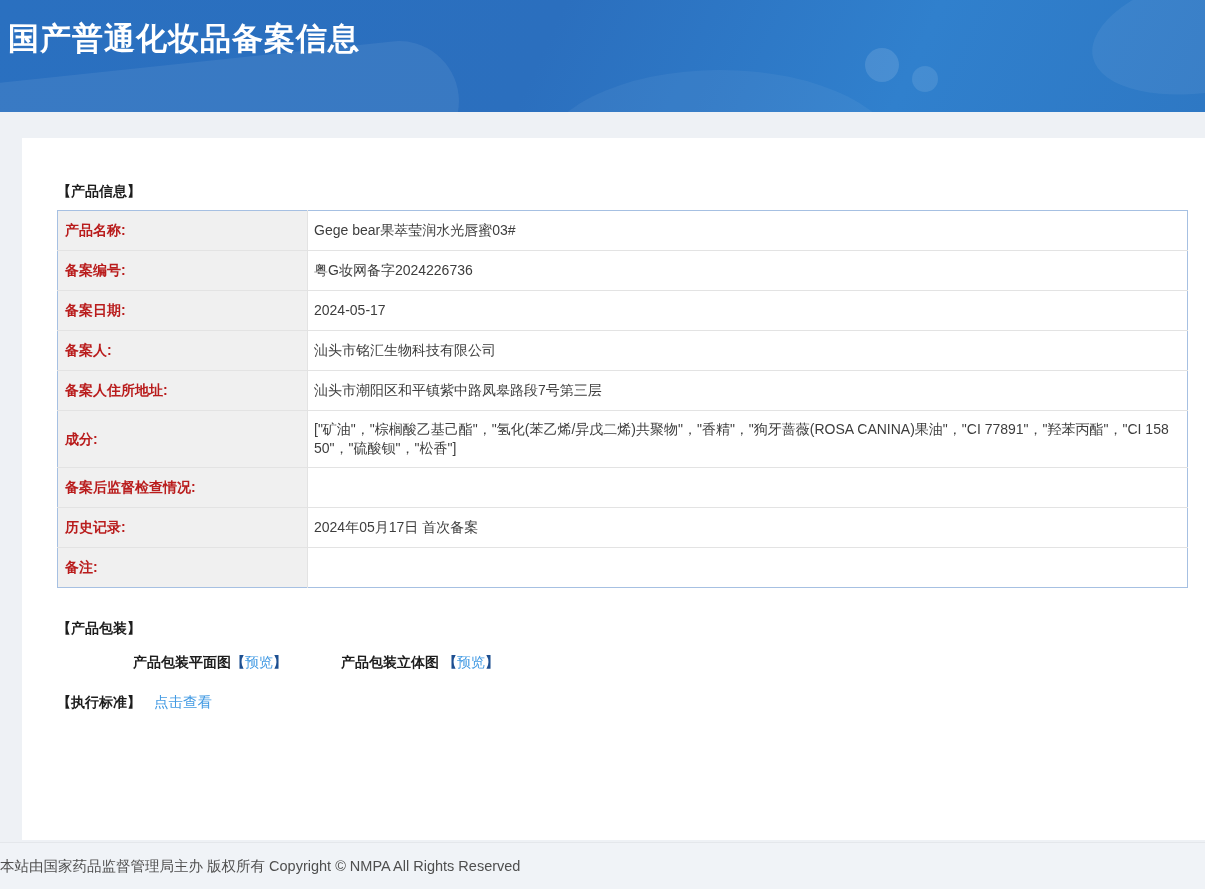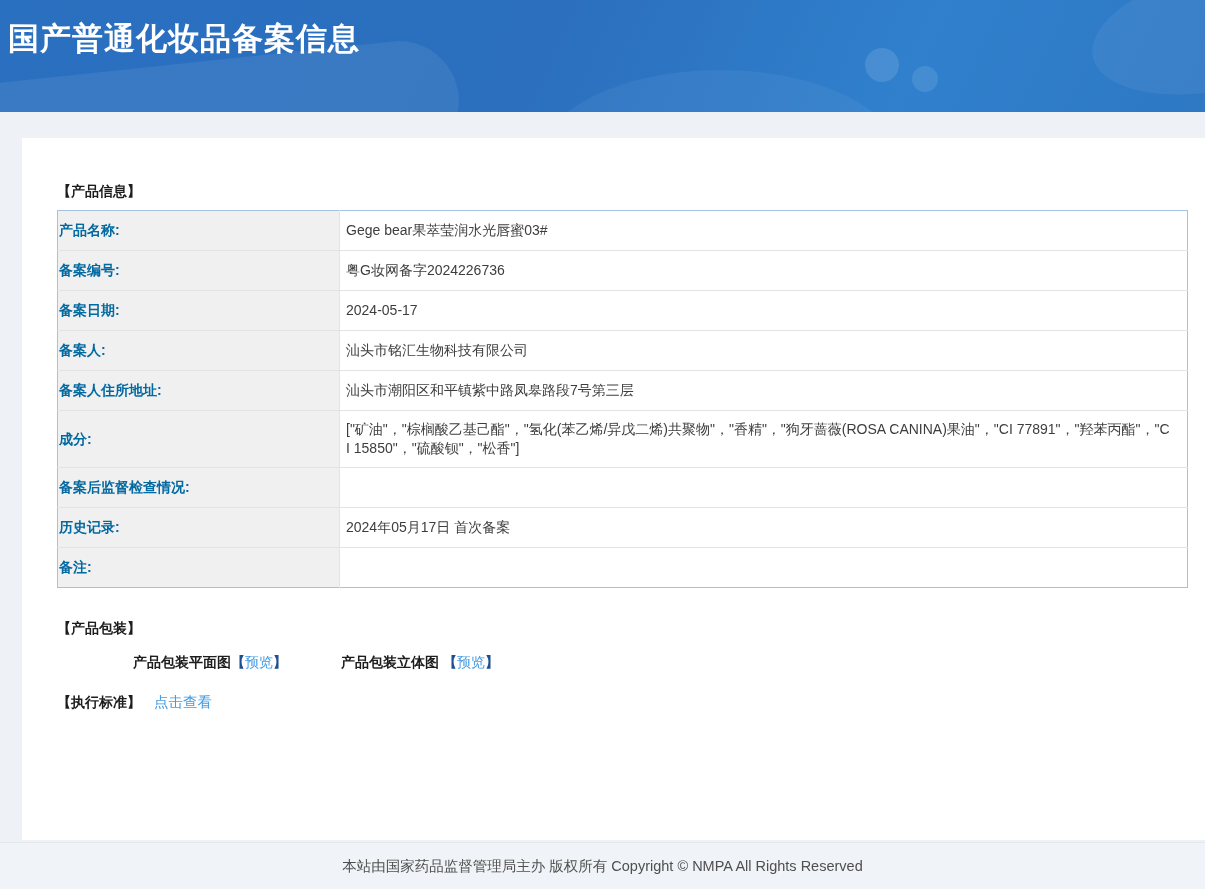--- a/index.html
+++ b/index.html
@@ -103,27 +103,27 @@
   }
 
   
   table.info {
     width: 100%;
     border-collapse: collapse;
     border: 1px solid #a6c0e2;
     table-layout: fixed;
   }
   table.info th {
-    width: 282px;
+    width: 250px;
     background: #f0f0f0;
     text-align: left;
     font-size: 14px;
     font-weight: bold;
-    color: #0369a1;
-    padding: 10px 10px 10px 1px;
+    color: #b91c1c;
+    padding: 10px 10px 10px 7px;
     border-right: 1px solid #e3e3e3;
     border-bottom: 1px solid #e3e3e3;
     vertical-align: middle;
     line-height: 19px;
   }
   table.info td {
     font-size: 14px;
     color: #3d3d3d;
     padding: 9px 16px 9px 6px;
     border-bottom: 1px solid #e3e3e3;
@@ -161,21 +161,20 @@
   .std-row .link { margin-left: 9px; font-size: 14.5px; }
 
   
   .footer {
     flex: 0 0 47px;
     margin-top: 2px;
     background: #f0f3f7;
     border-top: 1px solid #e4e7eb;
     display: flex;
     align-items: center;
-    justify-content: center;
     font-size: 14.5px;
     color: #4f4f4f;
   }
 </style>
 </head>
 <body>
 
 <div class="page">
 
   <div class="banner">

